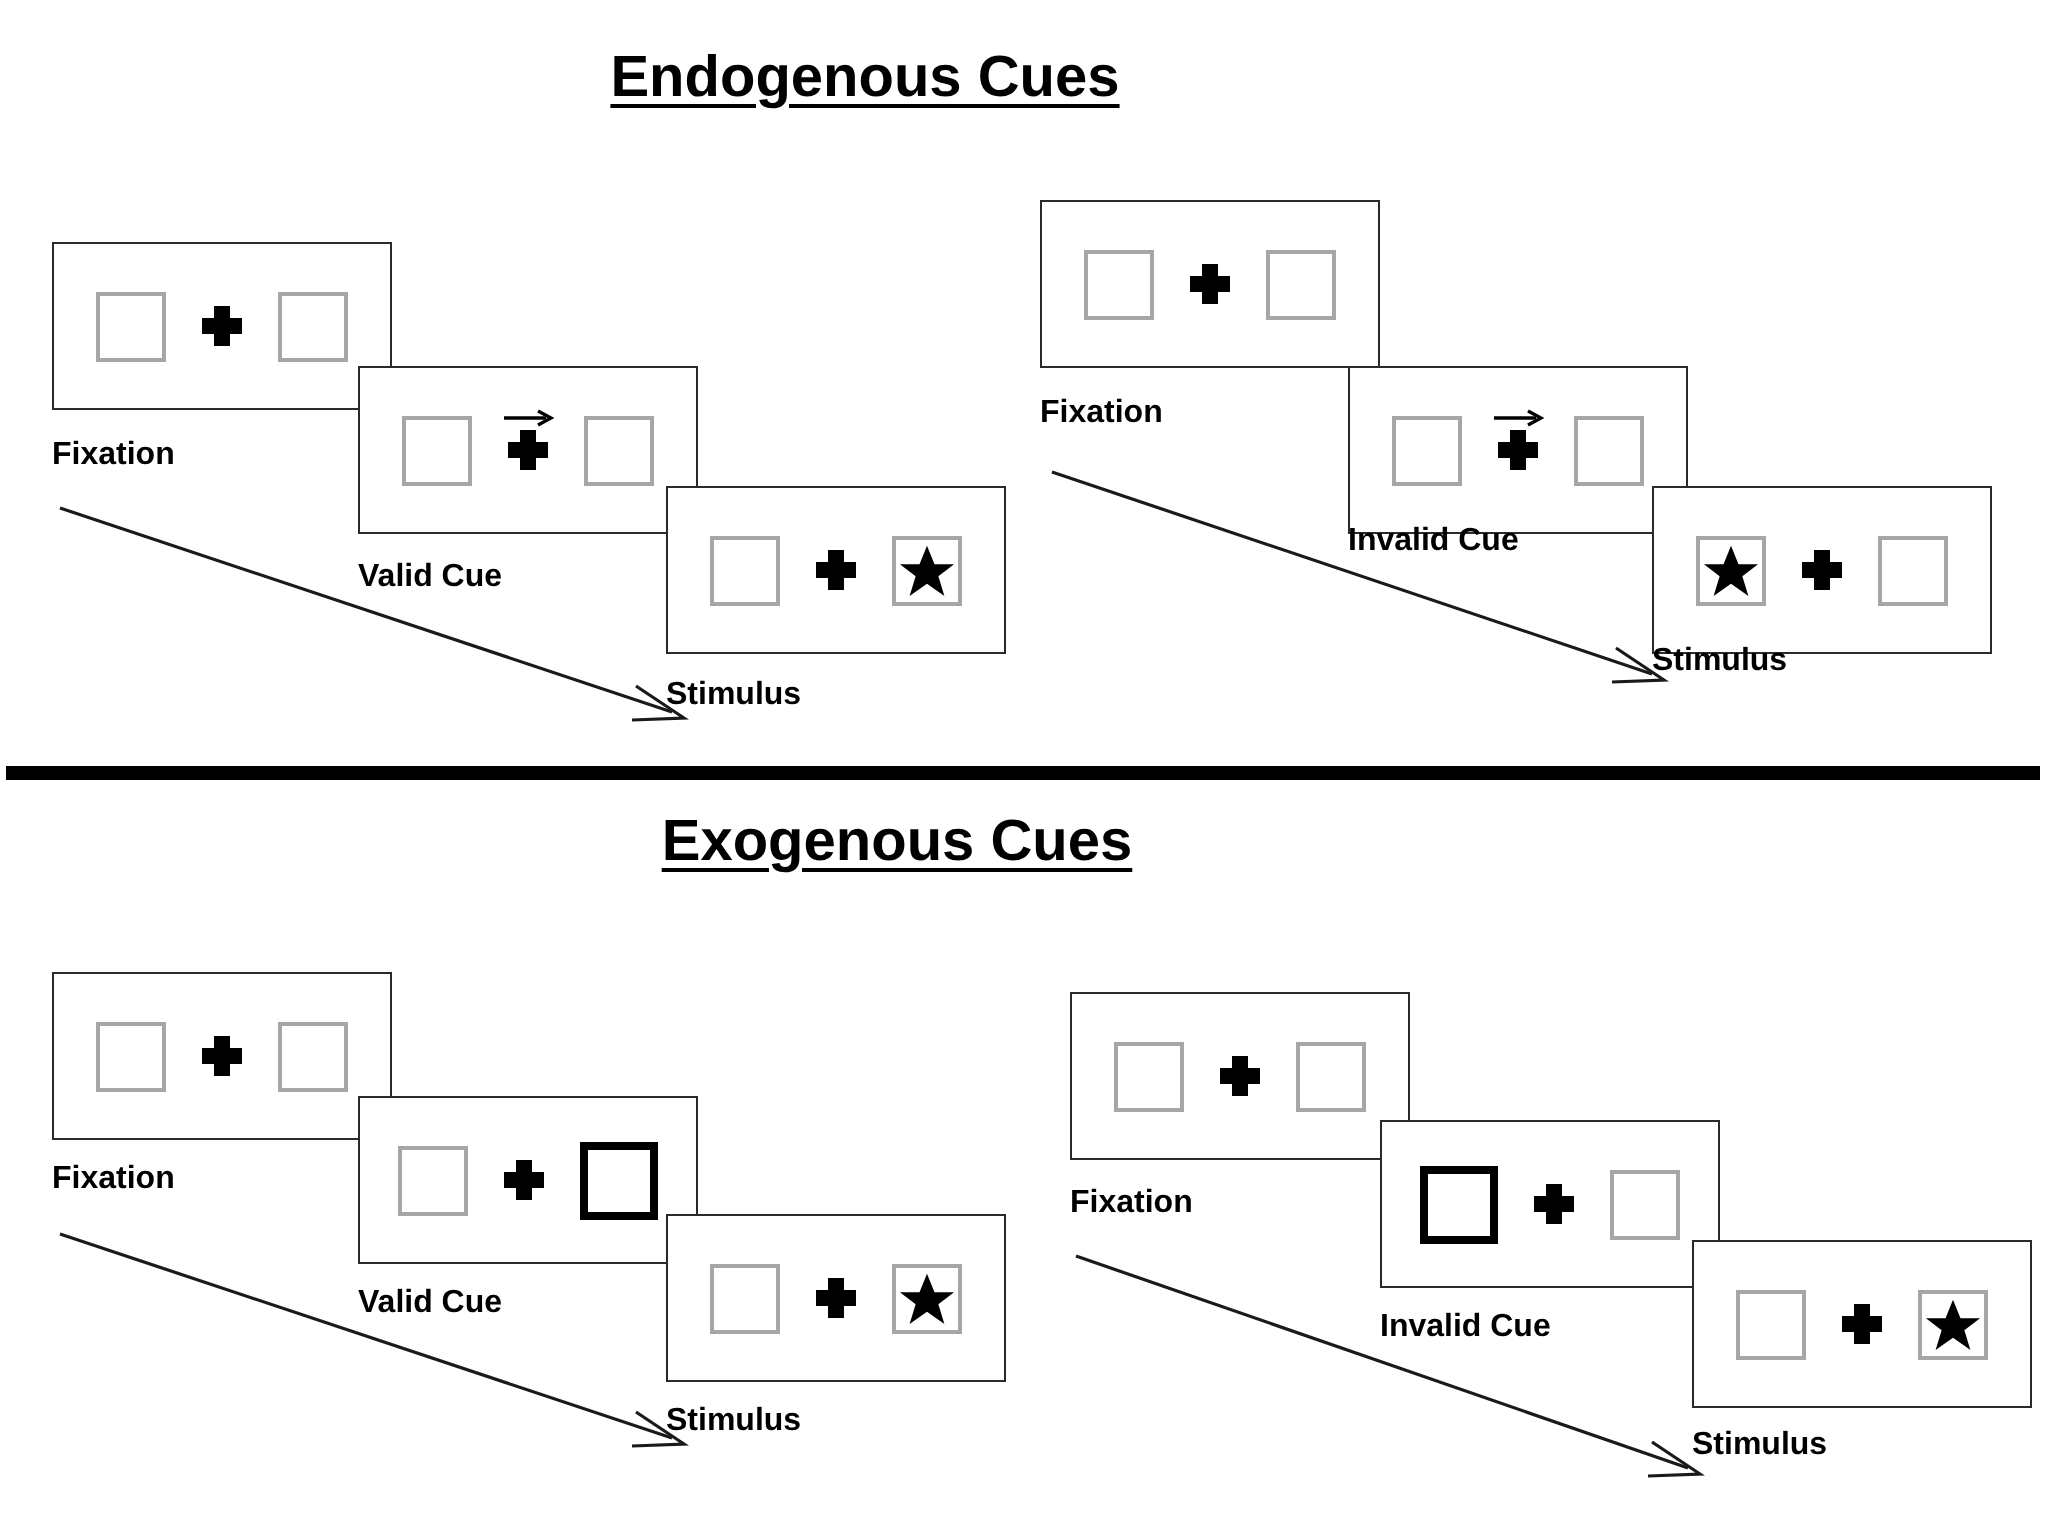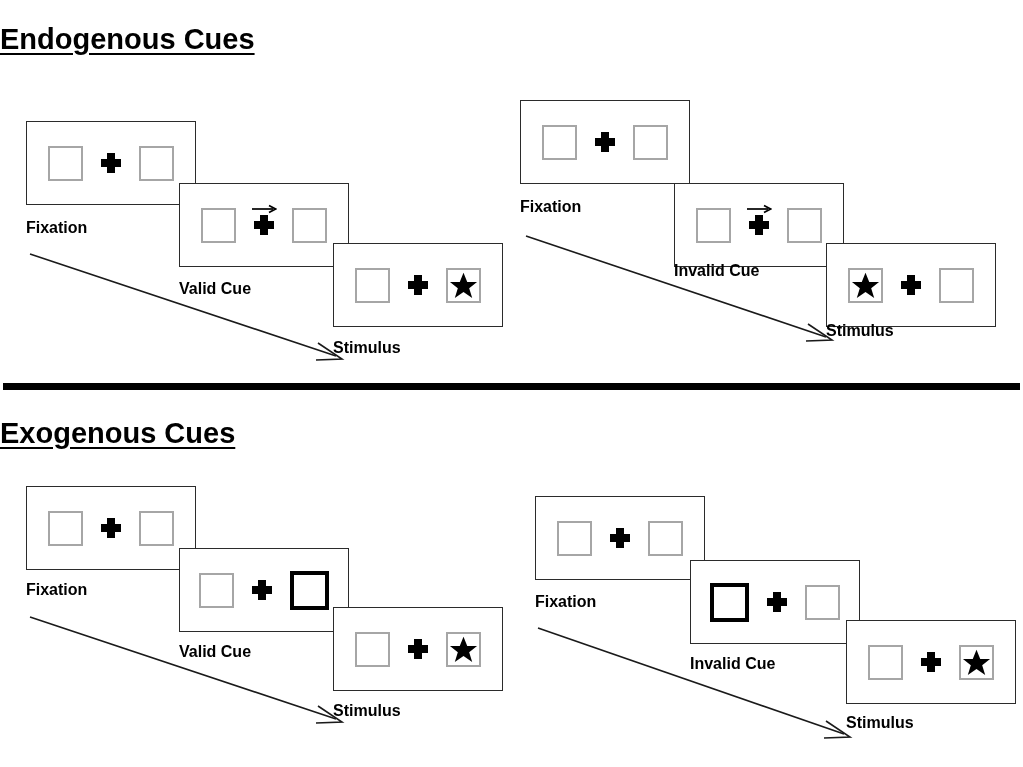--- a/index.html
+++ b/index.html
@@ -14,29 +14,30 @@
     overflow: hidden;
     font-family: "Liberation Sans", sans-serif;
     color: #000000;
   }
 
   
   .section-title {
     position: absolute;
     left: 0;
     width: 865px;
+    text-align: center;
     font-size: 29px;
     font-weight: bold;
     letter-spacing: 0px;
     text-decoration: underline;
     text-underline-offset: 4px;
     white-space: nowrap;
   }
   #title-endogenous { top: 23px; }
-  #title-exogenous  { top: 417px; }
+  #title-exogenous  { top: 405px; padding-left: 16px; }
 
   
   .divider {
     position: absolute;
     left: 3px;
     top: 383px;
     width: 1017px;
     height: 7px;
     background: #000000;
   }

